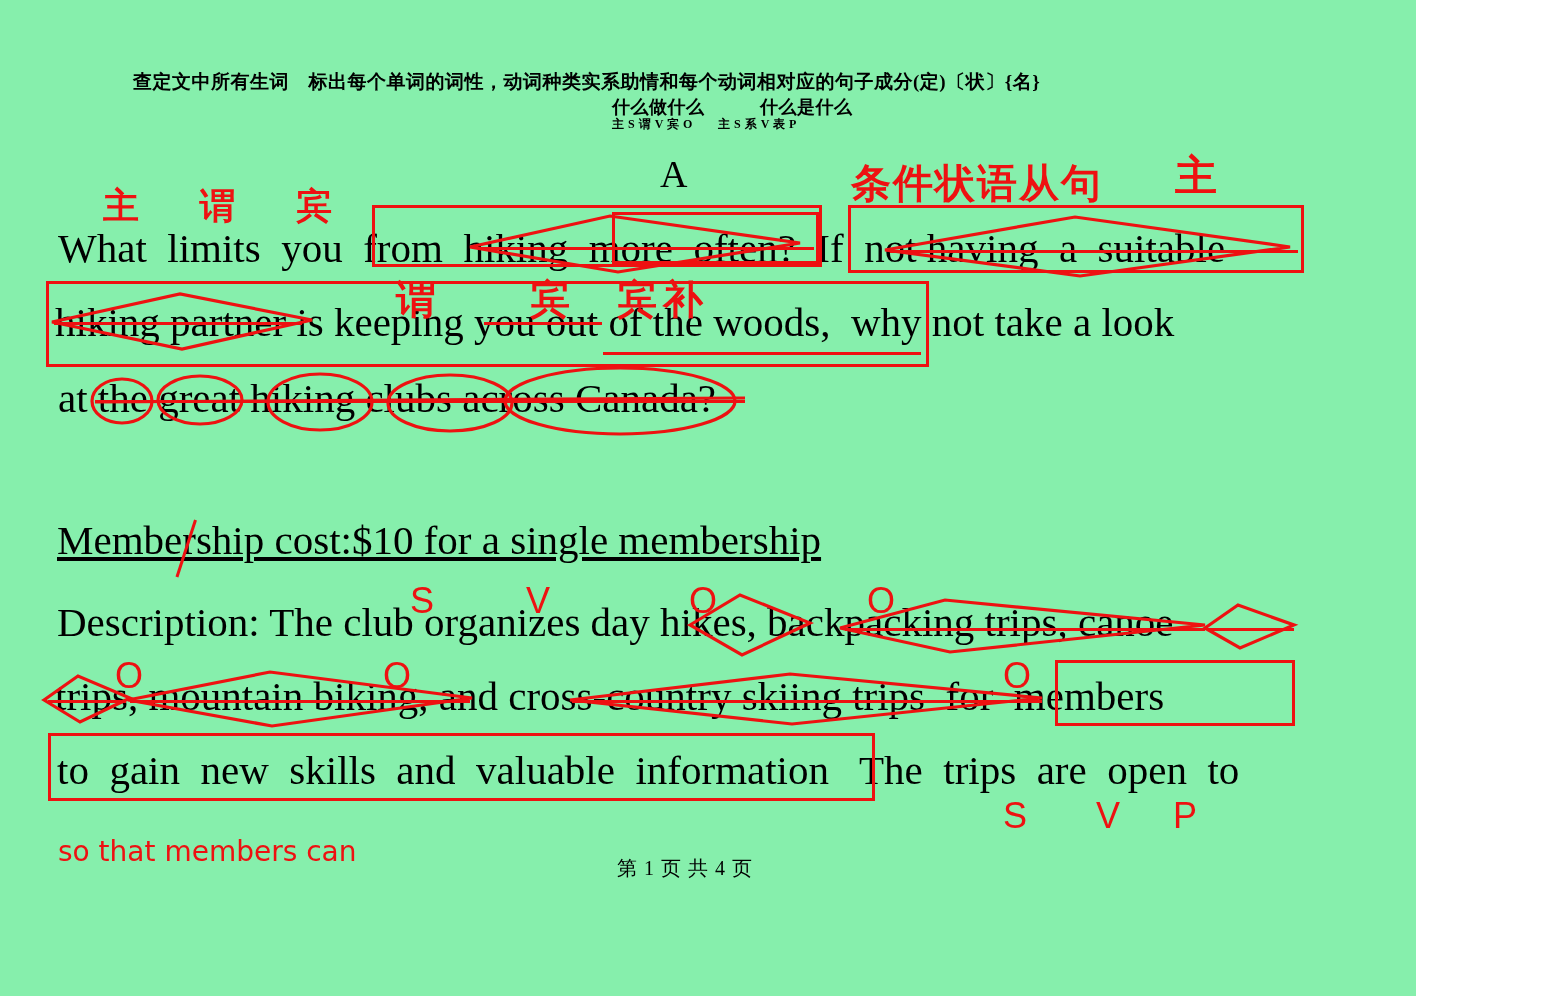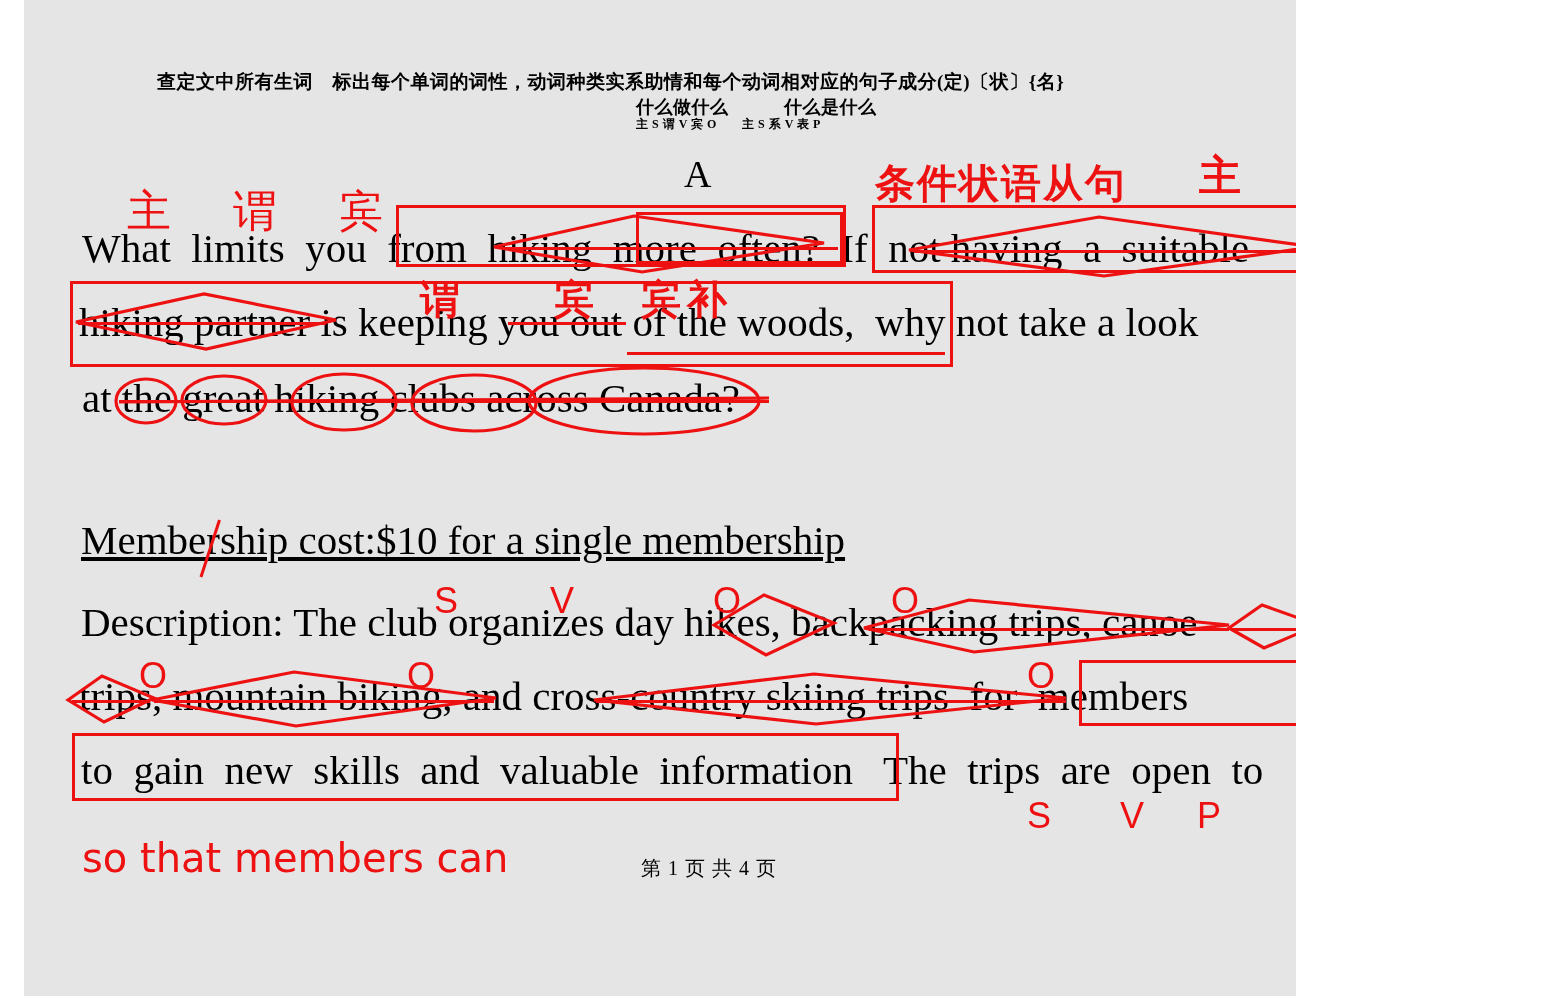--- a/index.html
+++ b/index.html
@@ -2,26 +2,25 @@
 <html><head>
 <meta charset="utf-8">
 <style>
   html, body {
     margin: 0;
     padding: 0;
     background: #ffffff;
   }
   #page {
     position: relative;
-    width: 1272px;
+    width: 1416px;
     height: 996px;
-    background: #e5e5e5;
+    background: #86efac;
     overflow: hidden;
     font-family: "Liberation Serif", serif;
-    margin-left: 24px;
   }
 
   
   .hdr {
     position: absolute;
     font-family: "Liberation Serif", serif;
     color: #000000;
     font-weight: bold;
     white-space: pre;
   }
@@ -68,41 +67,41 @@
     white-space: pre;
     font-weight: normal;
   }
   .red-cn {
     font-family: "DejaVu Sans", sans-serif;
     color: #ee1111;
     position: absolute;
     white-space: pre;
   }
 
-  #ann-zhuweibin { left: 103px; top: 182px; font-size: 44px; letter-spacing: 24px; font-weight: normal; }
+  #ann-zhuweibin { left: 103px; top: 182px; font-size: 36px; letter-spacing: 24px; font-weight: bold; }
   #ann-condition { left: 851px; top: 156px; font-size: 40px; font-weight: bold; letter-spacing: 2px; }
   #ann-zhu2 { left: 1175px; top: 148px; font-size: 42px; font-weight: bold; }
   #ann-wei { left: 396px; top: 272px; font-size: 40px; font-weight: bold; }
   #ann-bin2 { left: 530px; top: 272px; font-size: 40px; font-weight: bold; }
   #ann-binbu { left: 617px; top: 272px; font-size: 40px; font-weight: bold; letter-spacing: 6px; }
 
   #ann-s1 { left: 410px; top: 580px; font-size: 36px; }
   #ann-v1 { left: 526px; top: 580px; font-size: 36px; }
   #ann-o1 { left: 689px; top: 580px; font-size: 36px; }
   #ann-o2 { left: 867px; top: 580px; font-size: 36px; }
   #ann-o3 { left: 115px; top: 655px; font-size: 36px; }
   #ann-o4 { left: 383px; top: 655px; font-size: 36px; }
   #ann-o5 { left: 1003px; top: 655px; font-size: 36px; }
   #ann-s2 { left: 1003px; top: 795px; font-size: 36px; }
   #ann-v2 { left: 1096px; top: 795px; font-size: 36px; }
   #ann-p2 { left: 1173px; top: 795px; font-size: 36px; }
 
   #ann-sothat {
     left: 58px; top: 835px;
-    font-size: 40px;
+    font-size: 28px;
     font-family: "DejaVu Sans", sans-serif;
     font-weight: normal;
     color: #ee1111;
   }
 
   
   .red-box {
     position: absolute;
     border: 3px solid #ee1111;
     box-sizing: border-box;

